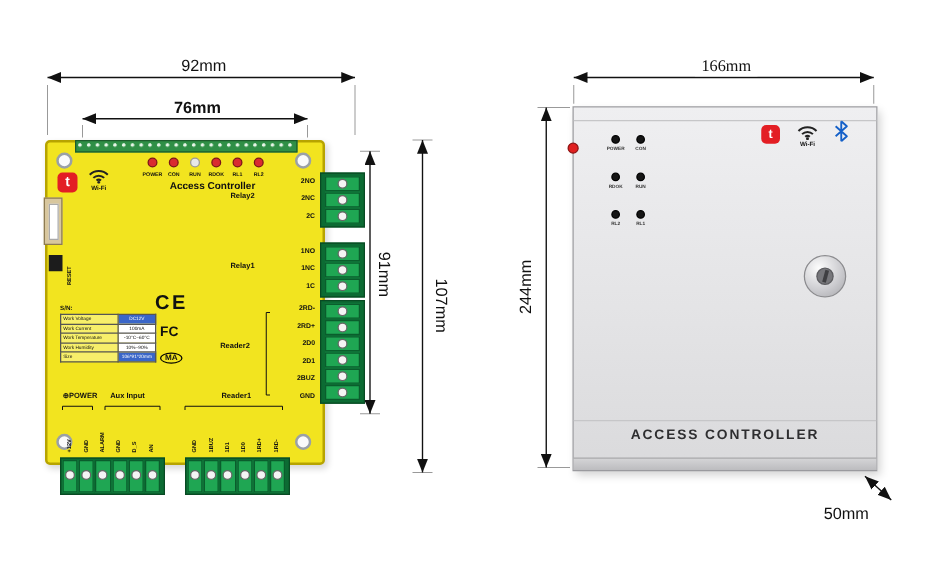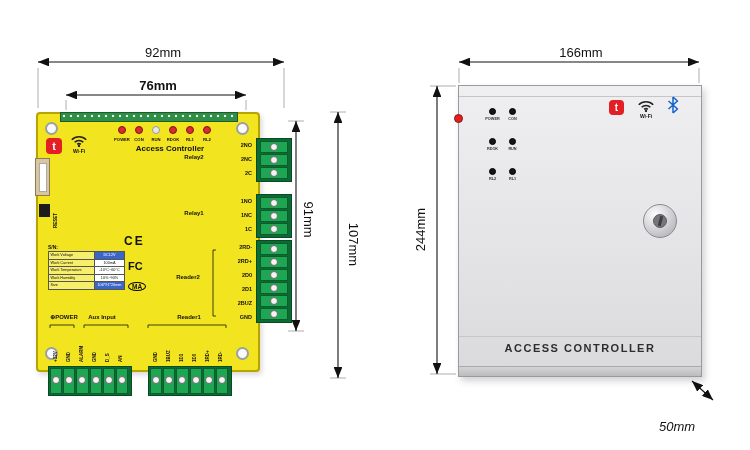--- a/index.html
+++ b/index.html
@@ -110,23 +110,23 @@
       <polyline points="84,328 84,325 128,325 128,328"></polyline>
       <polyline points="148,328 148,325 226,325 226,328"></polyline>
       <polyline points="216,250 213,250 213,316 216,316"></polyline>
     </g>
   </svg>
 
   <div class="dim-label" style="left:138px;top:45px;width:46px;">92mm</div>
   <div class="dim-label" style="left:133px;top:78px;width:46px;font-weight:bold;">76mm</div>
   <div class="dim-label" style="left:283px;top:212px;width:46px;transform:rotate(90deg);">91mm</div>
   <div class="dim-label" style="left:328px;top:237px;width:46px;transform:rotate(90deg);">107mm</div>
-  <div class="dim-label" style="left:556px;top:45px;width:46px;">166mm</div>
+  <div class="dim-label" style="left:556px;top:45px;width:46px;font-family:Liberation Serif, serif;">166mm</div>
   <div class="dim-label" style="left:395px;top:222px;width:46px;transform:rotate(-90deg);">244mm</div>
-  <div class="dim-label" style="left:652px;top:419px;width:46px;font-style:italic;">50mm</div>
+  <div class="dim-label" style="left:652px;top:403px;width:46px;">50mm</div>
 
   <div class="pcb">
     <div class="hdr-strip"></div>
     <div class="hole" style="left:7px;top:8px;"></div>
     <div class="hole" style="left:198px;top:8px;"></div>
     <div class="hole" style="left:7px;top:233px;"></div>
     <div class="hole" style="left:198px;top:233px;"></div>
 
     <div class="brand" style="left:8px;top:24px;width:16px;height:16px;font-size:11px;line-height:16px;">t</div>
     <svg class="abs" style="left:32px;top:20px;" width="18" height="13" viewBox="0 0 24 18">
@@ -181,21 +181,21 @@
     </div>
     <div class="tblock" style="top:126px;">
       <div class="term"></div>
       <div class="term"></div>
       <div class="term"></div>
       <div class="term"></div>
       <div class="term"></div>
       <div class="term"></div>
     </div>
 
-    <div class="mark" style="left:86px;top:120px;font-size:12px;letter-spacing:2px;">CE</div>
+    <div class="mark" style="left:86px;top:120px;font-size:16px;letter-spacing:2px;">CE</div>
     <div class="mark" style="left:90px;top:146px;font-size:11px;">FC</div>
     <div class="mark ma-oval" style="left:90px;top:168px;">MA</div>
     <div class="abs" style="left:10px;top:130px;font-size:5px;font-weight:bold;">S/N:</div>
     <table class="spec">
       <tbody>
           <tr>
             <td class="n">Work Voltage</td>
           <td class="v vb">DC12V</td>
           </tr>
       <tr>

